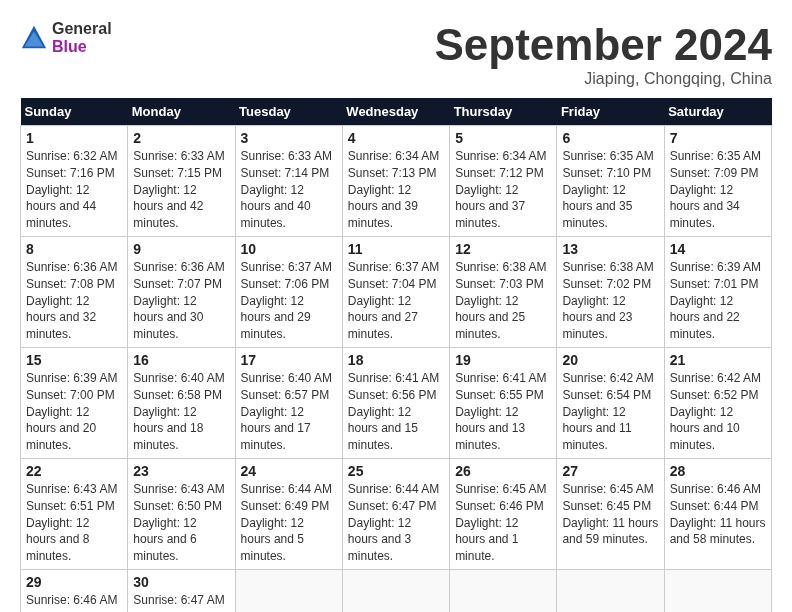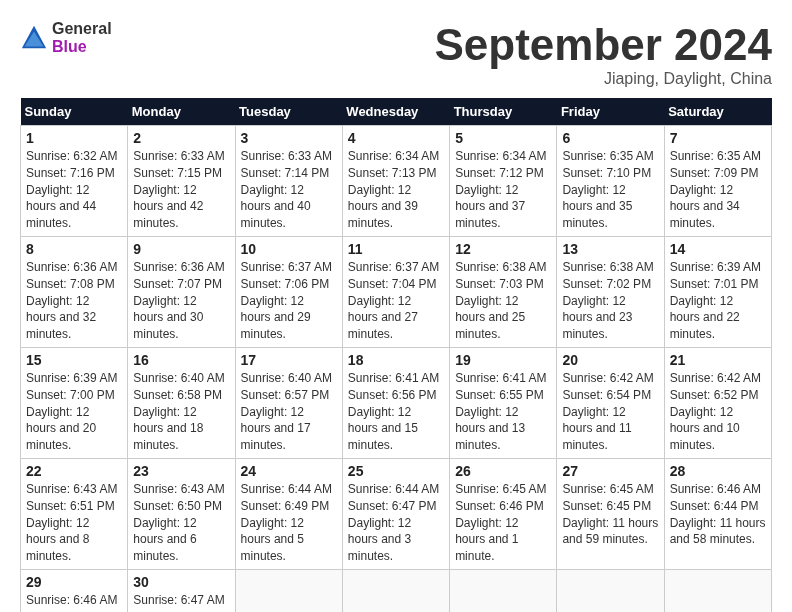--- a/index.html
+++ b/index.html
@@ -93,21 +93,21 @@
       <polygon points="15,2 28,26 2,26" fill="#1a5cb8"></polygon>
       <polygon points="15,8 25,24 5,24" fill="#4a90d9"></polygon>
     </svg>
     <div class="logo-text">
       <div><span class="logo-general">General</span></div>
       <div><span class="logo-blue">Blue</span></div>
     </div>
   </div>
   <div class="title-block">
     <div class="month-title">September 2024</div>
-    <div class="location">Jiaping, Daylight, China</div>
+    <div class="location">Jiaping, Chongqing, China</div>
   </div>
 </div>
 
 <table>
   <thead>
     <tr id="weekday-header">
     <th>Sunday</th>
         <th>Monday</th>
         <th>Tuesday</th>
         <th>Wednesday</th>

